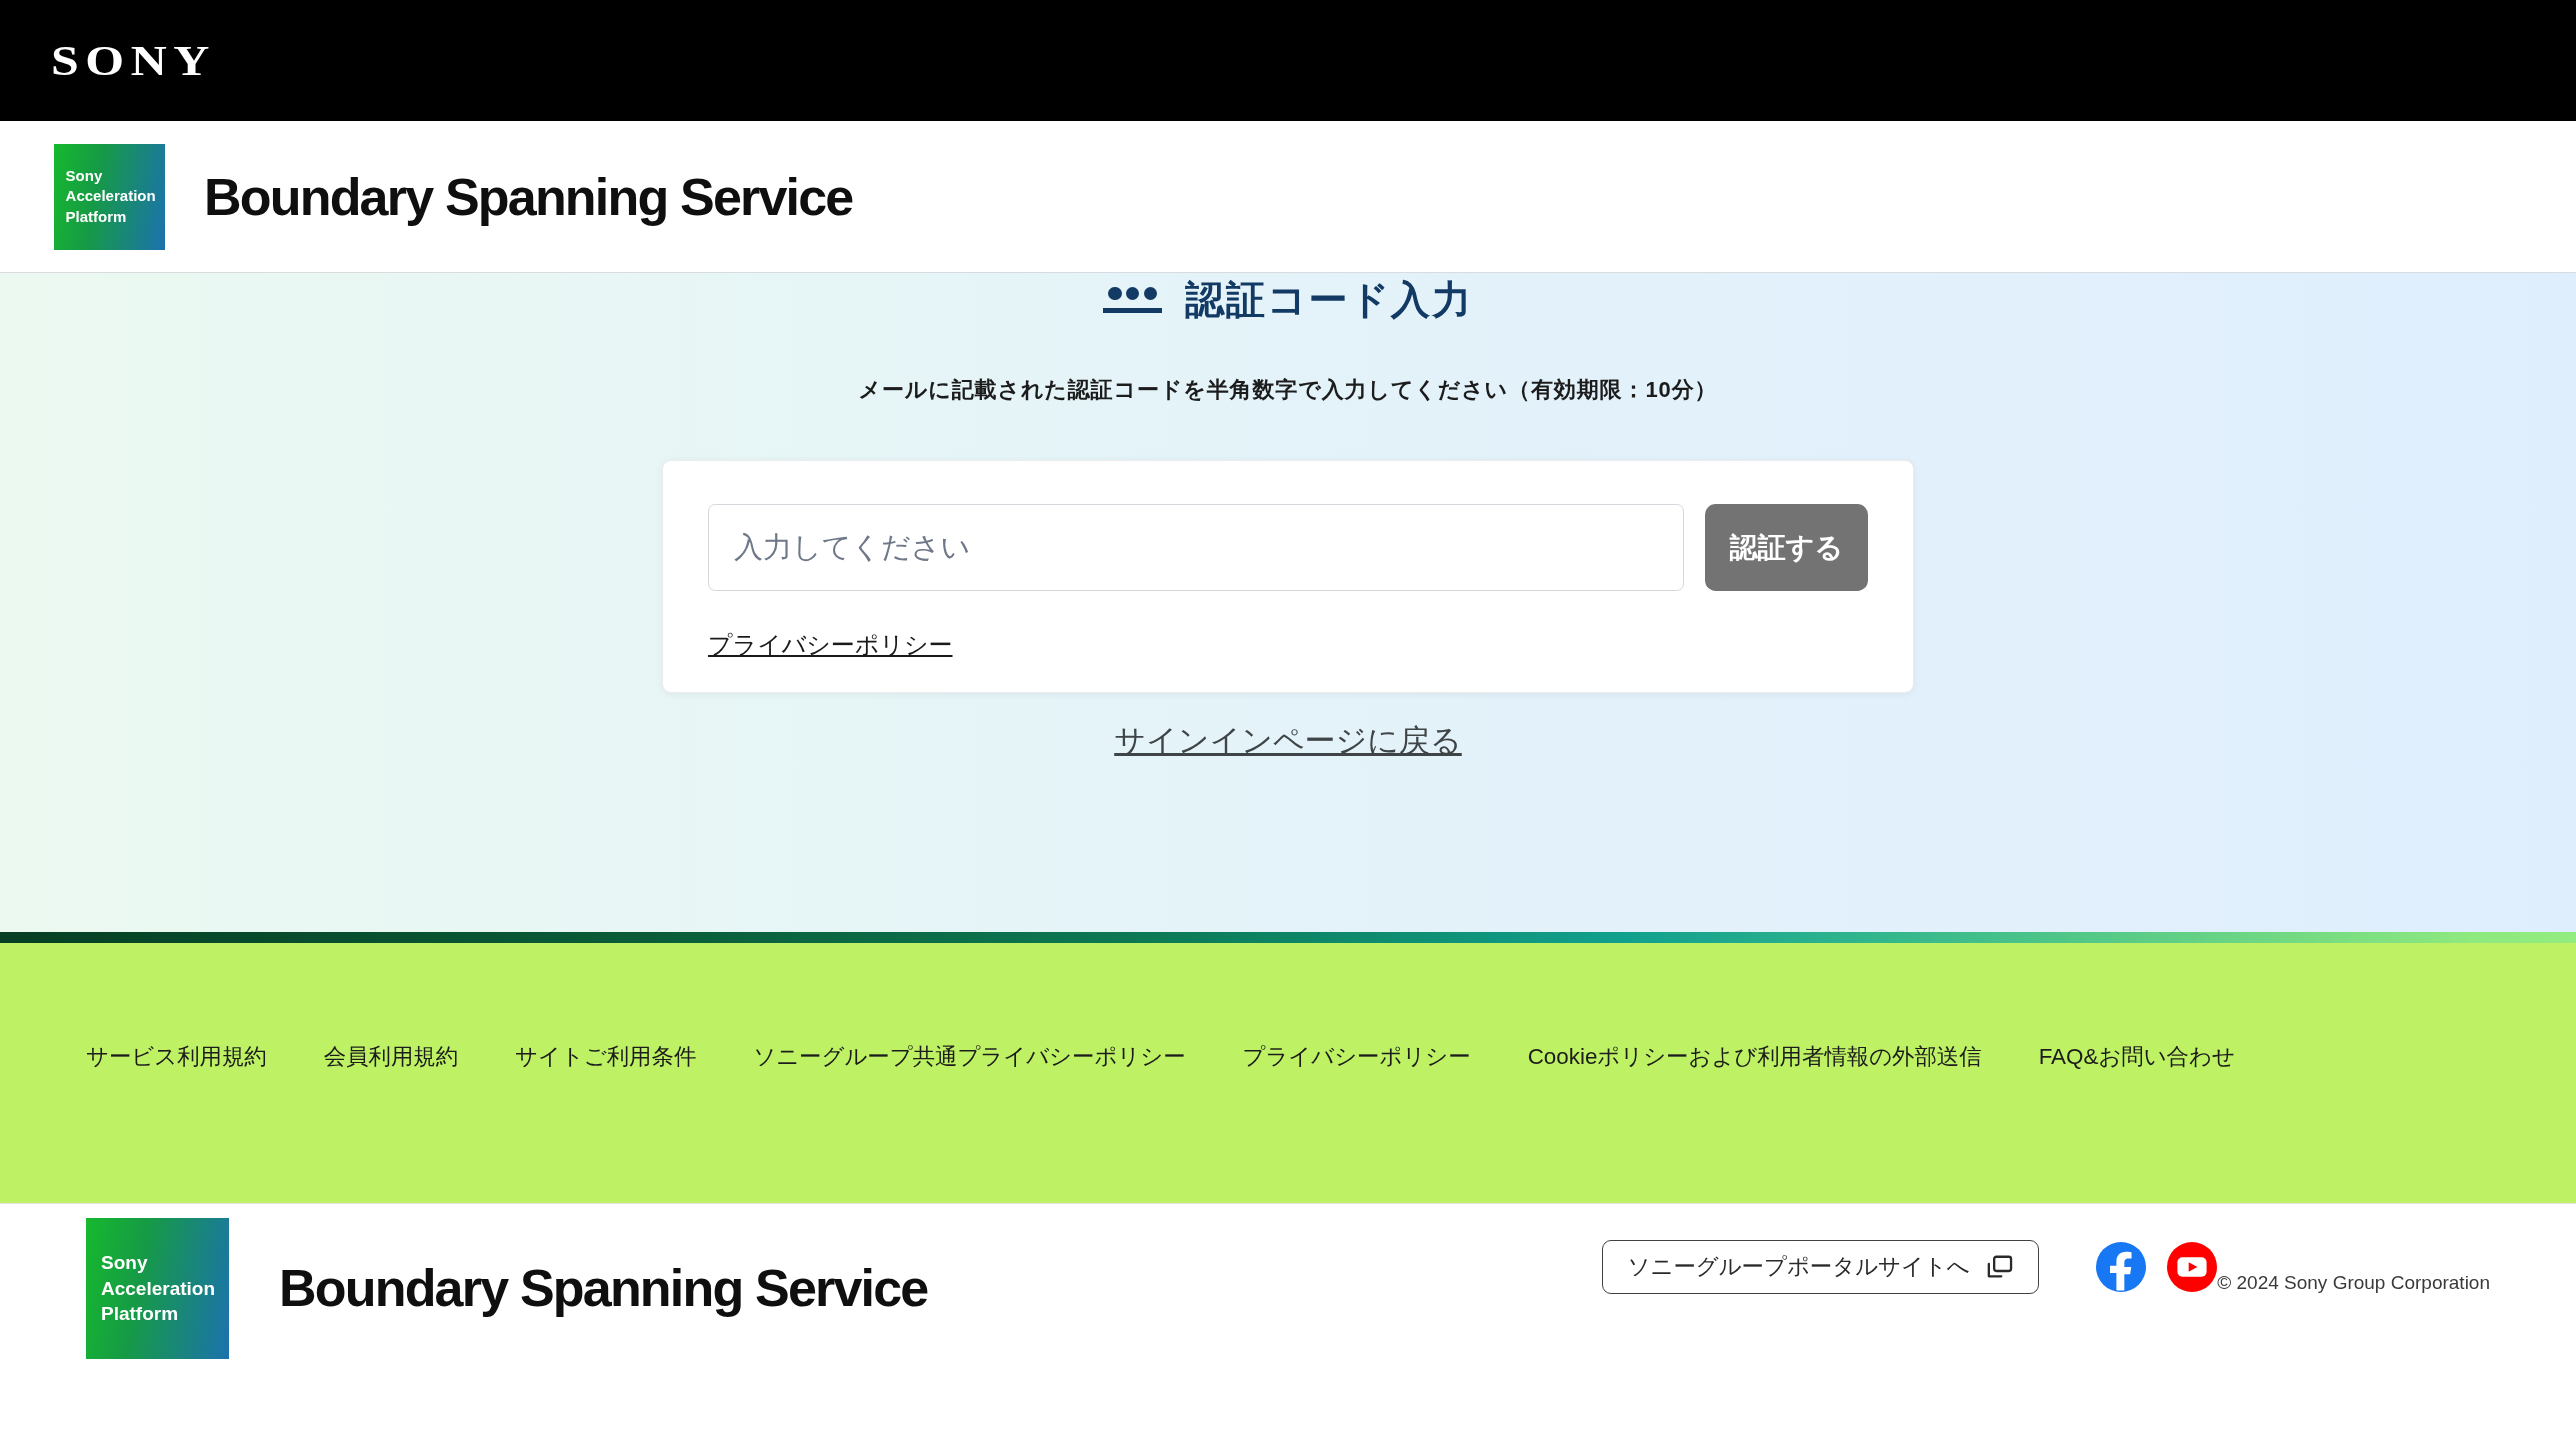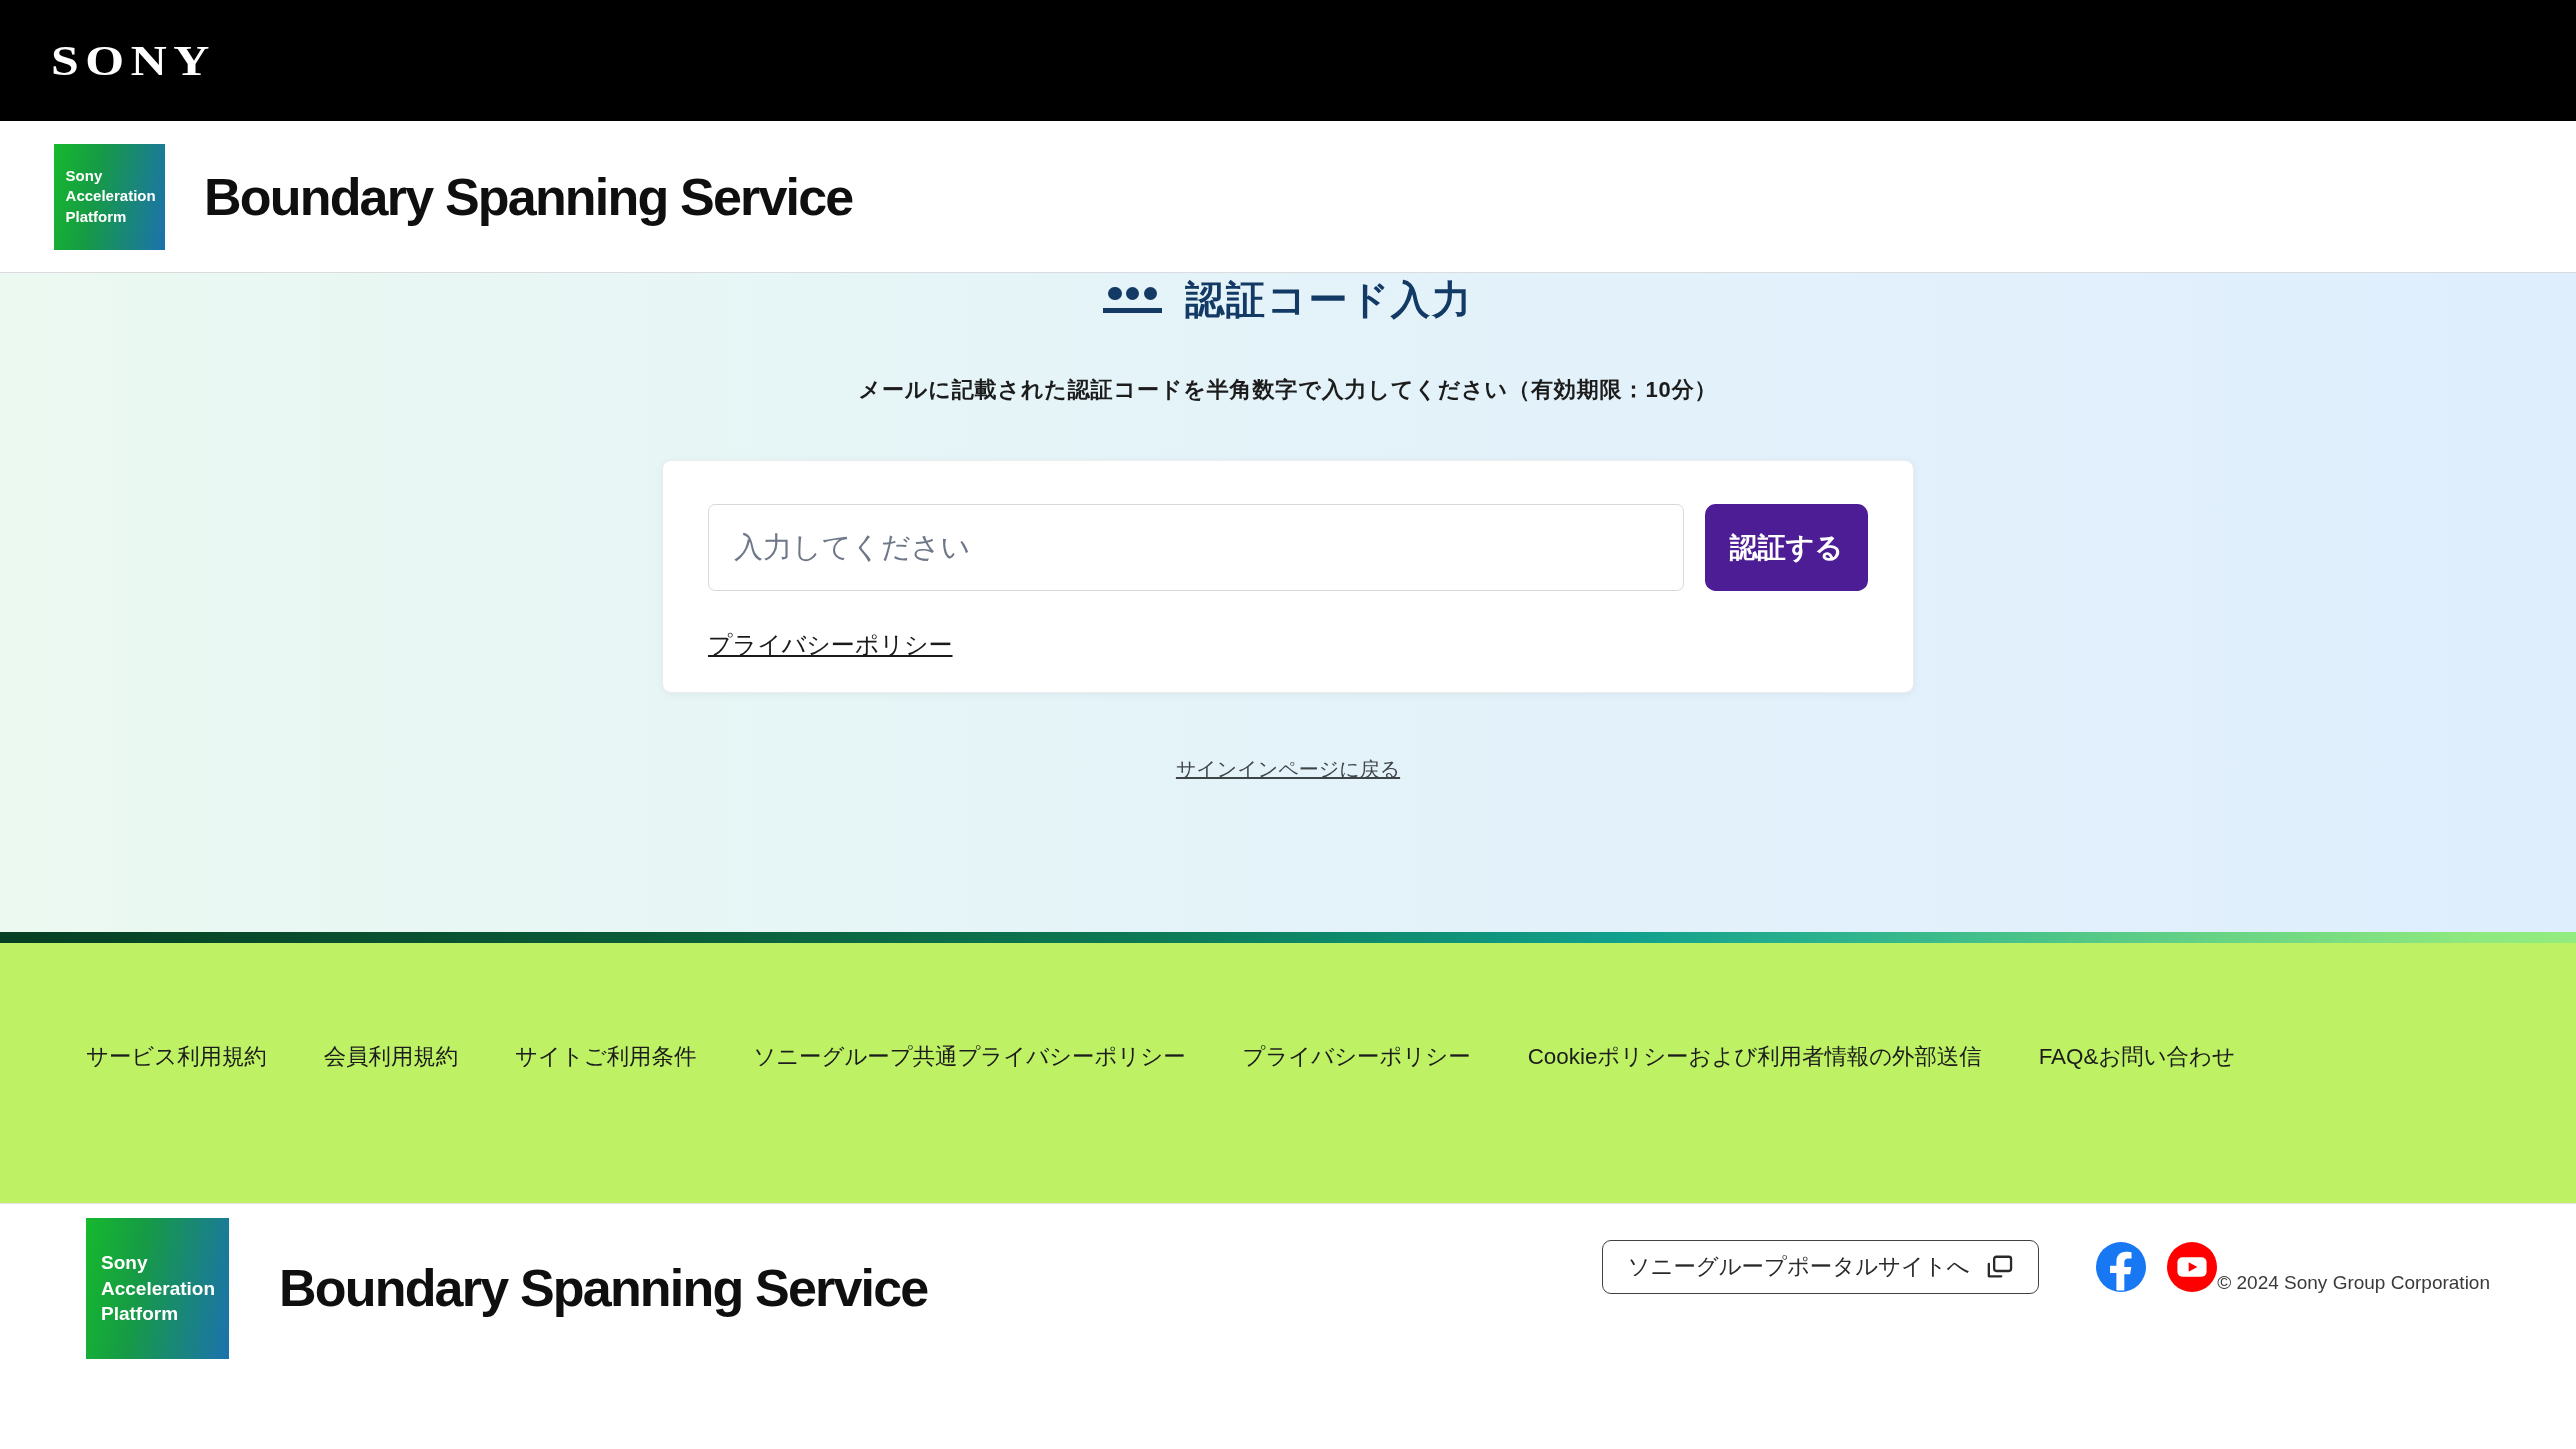--- a/index.html
+++ b/index.html
@@ -49,27 +49,27 @@
     box-shadow:0 1.8px 9px rgba(0,0,0,0.05); padding:43px 45px;
   }
   .input-row { display:flex; gap:21.5px; }
   .code-input {
     flex:1; height:87px; border:0.9px solid #d4d7dc; border-radius:7.2px;
     font-size:29px; padding:0 25px; color:#333; outline:none;
     font-family:"Liberation Sans","DejaVu Sans",sans-serif;
   }
   .code-input::placeholder { color:#6f7888; }
   .verify-btn {
-    width:163px; height:87px; background:#4c1d95; color:#fff; border:none;
+    width:163px; height:87px; background:#737373; color:#fff; border:none;
     border-radius:10.7px; font-size:28px; font-weight:bold; cursor:pointer;
     font-family:"Liberation Sans","DejaVu Sans",sans-serif;
   }
   .resend-link { display:inline-block; margin-top:38px; font-size:24px; color:#1a1a1a;
     text-decoration:underline; cursor:pointer; }
-  .back-link { display:inline-block; margin-top:63px; font-size:20px; color:#3f4447;
+  .back-link { display:inline-block; margin-top:27px; font-size:31px; color:#3f4447;
     text-decoration:underline; cursor:pointer; }
 
   
   .gradient-bar { height:10.7px; flex:0 0 auto;
     background:linear-gradient(90deg,#063f23 0%,#0a5c38 25%,#0c7a55 45%,#11a08d 63%,#2fb48d 72%,#8ee97e 96%,#92ec80 100%); }
 
   
   .footer-links { height:261px; background:#bef264; border-bottom:0.9px solid #e4e4e6;
     display:flex; gap:57px; padding:98px 86px 0 86px; flex:0 0 auto; }
   .footer-links a { font-size:22.4px; color:#1c1c1c; text-decoration:none; white-space:nowrap; cursor:pointer; }

